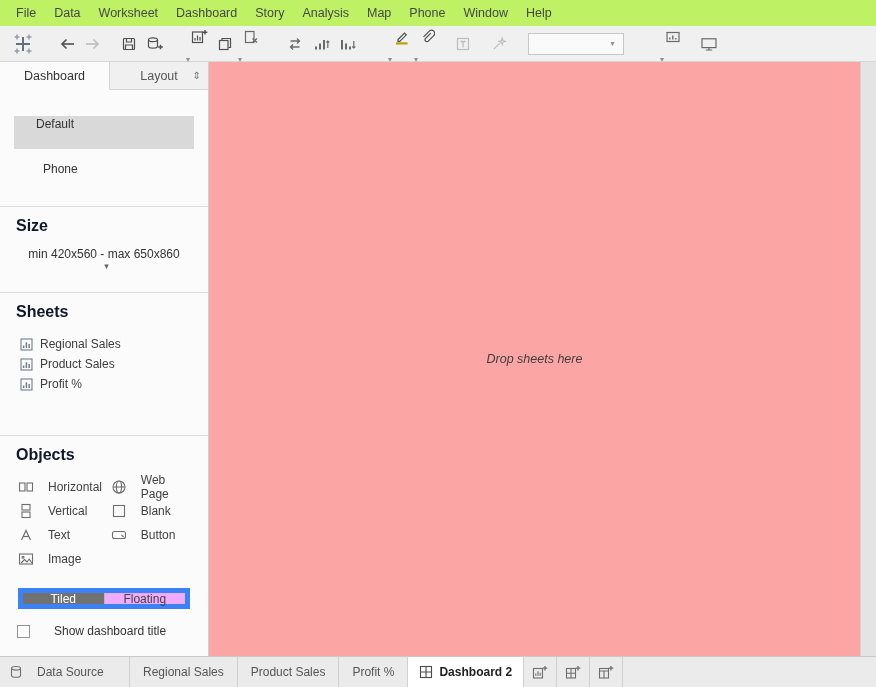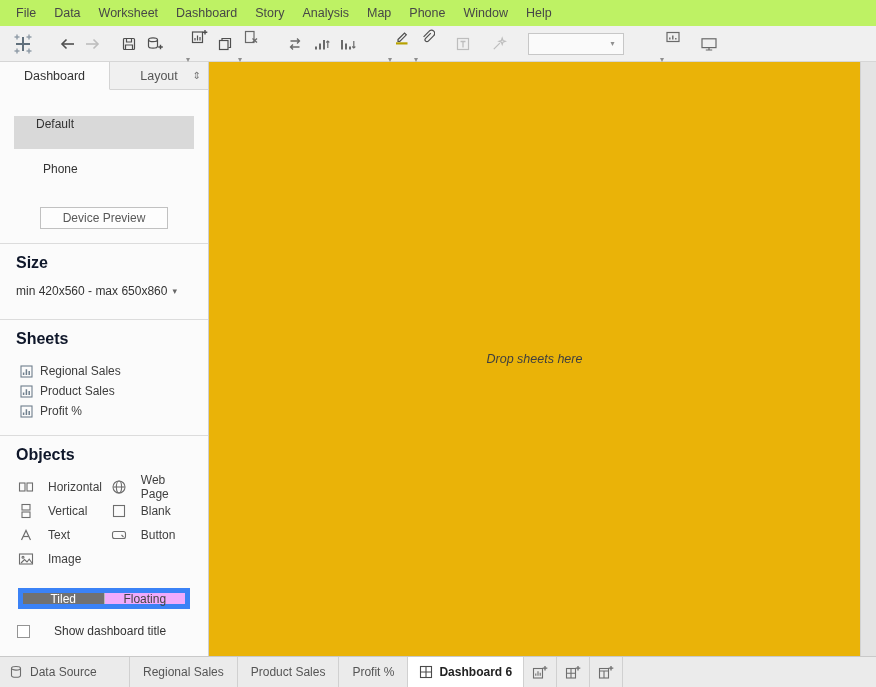--- a/index.html
+++ b/index.html
@@ -36,21 +36,21 @@
 
   .device-section { padding-top:14px; }
   .device-row { height:33px; line-height:17px; margin:12px 14px; color:#333; }
   .device-row.selected { background:#d9d9d9; padding-left:22px; }
   .device-row.plain { padding-left:29px; margin-top:3px; }
   .preview-btn { display:block; width:128px; height:22px; margin:13px auto 14px; background:#fdfdfd; border:1px solid #c1c1c1; color:#595959; font-size:12px; font-family:inherit; text-align:center; line-height:20px; }
   .divider { border-top:1px solid #dcdcdc; }
 
   .section { padding:10px 16px 0; }
   .section h3 { font-size:16px; font-weight:bold; color:#0f172a; }
-  .size-value { margin:12px 0 21px; color:#333; display:flex; align-items:center; }
+  .size-value { margin:12px 0 21px; color:#333; display:flex; align-items:center;flex-direction:column; }
   .size-value .caret { margin-left:5px; color:#666; font-size:9px; }
 
   .sheet-list { margin:13px 0 14px; }
   .sheet-item { display:flex; align-items:center; gap:7px; height:20px; color:#3c3c3c; padding-left:4px; }
 
   .side-spacer { flex:1; }
 
   .obj-grid { display:flex; margin:11px 0 0 2px; }
   .obj-col { display:flex; flex-direction:column; }
   .obj-col.left { width:98px; }
@@ -59,27 +59,27 @@
 
   .mode-toggle { display:flex; width:172px; margin:17px auto 0; height:21px; border:5px solid #3b82f6; flex:0 0 auto; }
   .mode-btn { flex:1; display:flex; align-items:center; justify-content:center; font-size:12px; }
   .mode-btn.active { background:#717171; color:#ffffff; }
   .mode-btn.inactive { background:#f0abfc; color:#444; border-left:1px solid #b9b9b9; }
 
   .show-title-row { display:flex; align-items:center; gap:24px; margin:15px 0 0 17px; color:#333; }
   .checkbox { width:13px; height:13px; border:1px solid #949494; background:#fff; flex:0 0 auto; }
 
   
-  .canvas { flex:1; background:#eab308; display:flex; align-items:center; justify-content:center; }
+  .canvas { flex:1; background:#fca5a5; display:flex; align-items:center; justify-content:center; }
   .drop-hint { font-style:italic; color:#3f3f3f; font-size:12.5px; }
   .right-gutter { width:16px; background:#e4e4e4; border-left:1px solid #d2d2d2; flex:0 0 auto; }
 
   
   .statusbar { height:31px; background:#ebebeb; border-top:1px solid #c9c9c9; display:flex; align-items:stretch; flex:0 0 auto; }
-  .ds-tab { width:130px; display:flex; align-items:center; gap:7px; padding-left:9px; border-right:1px solid #d0d0d0; color:#555; }
+  .ds-tab { width:130px; display:flex; align-items:center; gap:14px; padding-left:9px; border-right:1px solid #d0d0d0; color:#555; }
   .sheet-tab { display:flex; align-items:center; padding:0 13px; border-right:1px solid #d0d0d0; color:#555; }
   .sheet-tab.active { background:#ffffff; color:#222; font-weight:bold; gap:6px; padding:0 11px; }
   .tab-icon-btn { width:33px; display:flex; align-items:center; justify-content:center; border-right:1px solid #d0d0d0; color:#6e6e6e; }
   .bar-rest { flex:1; }
 </style>
 </head>
 <body>
 
 <div class="app">
 
@@ -288,21 +288,20 @@
         </div>
         <div class="side-tab plain">
           <span>Layout</span>
           <span class="spin">⇕</span>
         </div>
       </div>
 
       <div class="device-section">
         <div class="device-row selected">Default</div>
         <div class="device-row plain">Phone</div>
-        <button class="preview-btn">Device Preview</button>
       </div>
 
       <div class="divider"></div>
 
       <div class="section">
         <h3>Size</h3>
         <div class="size-value">
           <span>min 420x560 - max 650x860</span>
           <span class="caret">▾</span>
         </div>
@@ -457,21 +456,21 @@
     <div class="sheet-tab">
       <span>Profit %</span>
     </div>
     <div class="sheet-tab active">
       <span>
           <svg class="ic" width="14" height="14" viewBox="0 0 14 14" fill="none" stroke="#4a4a4a" stroke-width="1.1">
             <rect x="1.5" y="1.5" width="11" height="11"></rect>
             <path d="M7 1.5v11M1.5 7h11"></path>
           </svg>
         </span>
-      <span>Dashboard 6</span>
+      <span>Dashboard 2</span>
     </div>
     <div class="tab-icon-btn">
       <span>
           <svg class="ic" width="16" height="15" viewBox="0 0 16 15" fill="none" stroke="currentColor" stroke-width="1.1">
             <rect x="1.5" y="3.5" width="9" height="9.5"></rect>
             <path d="M3.8 10.8V8.6M6 10.8V6.2M8.2 10.8V7.8"></path>
             <path d="M10.7 3.2h4.6M13 1v4.4" stroke-width="1.3"></path>
           </svg>
         </span>
     </div>

